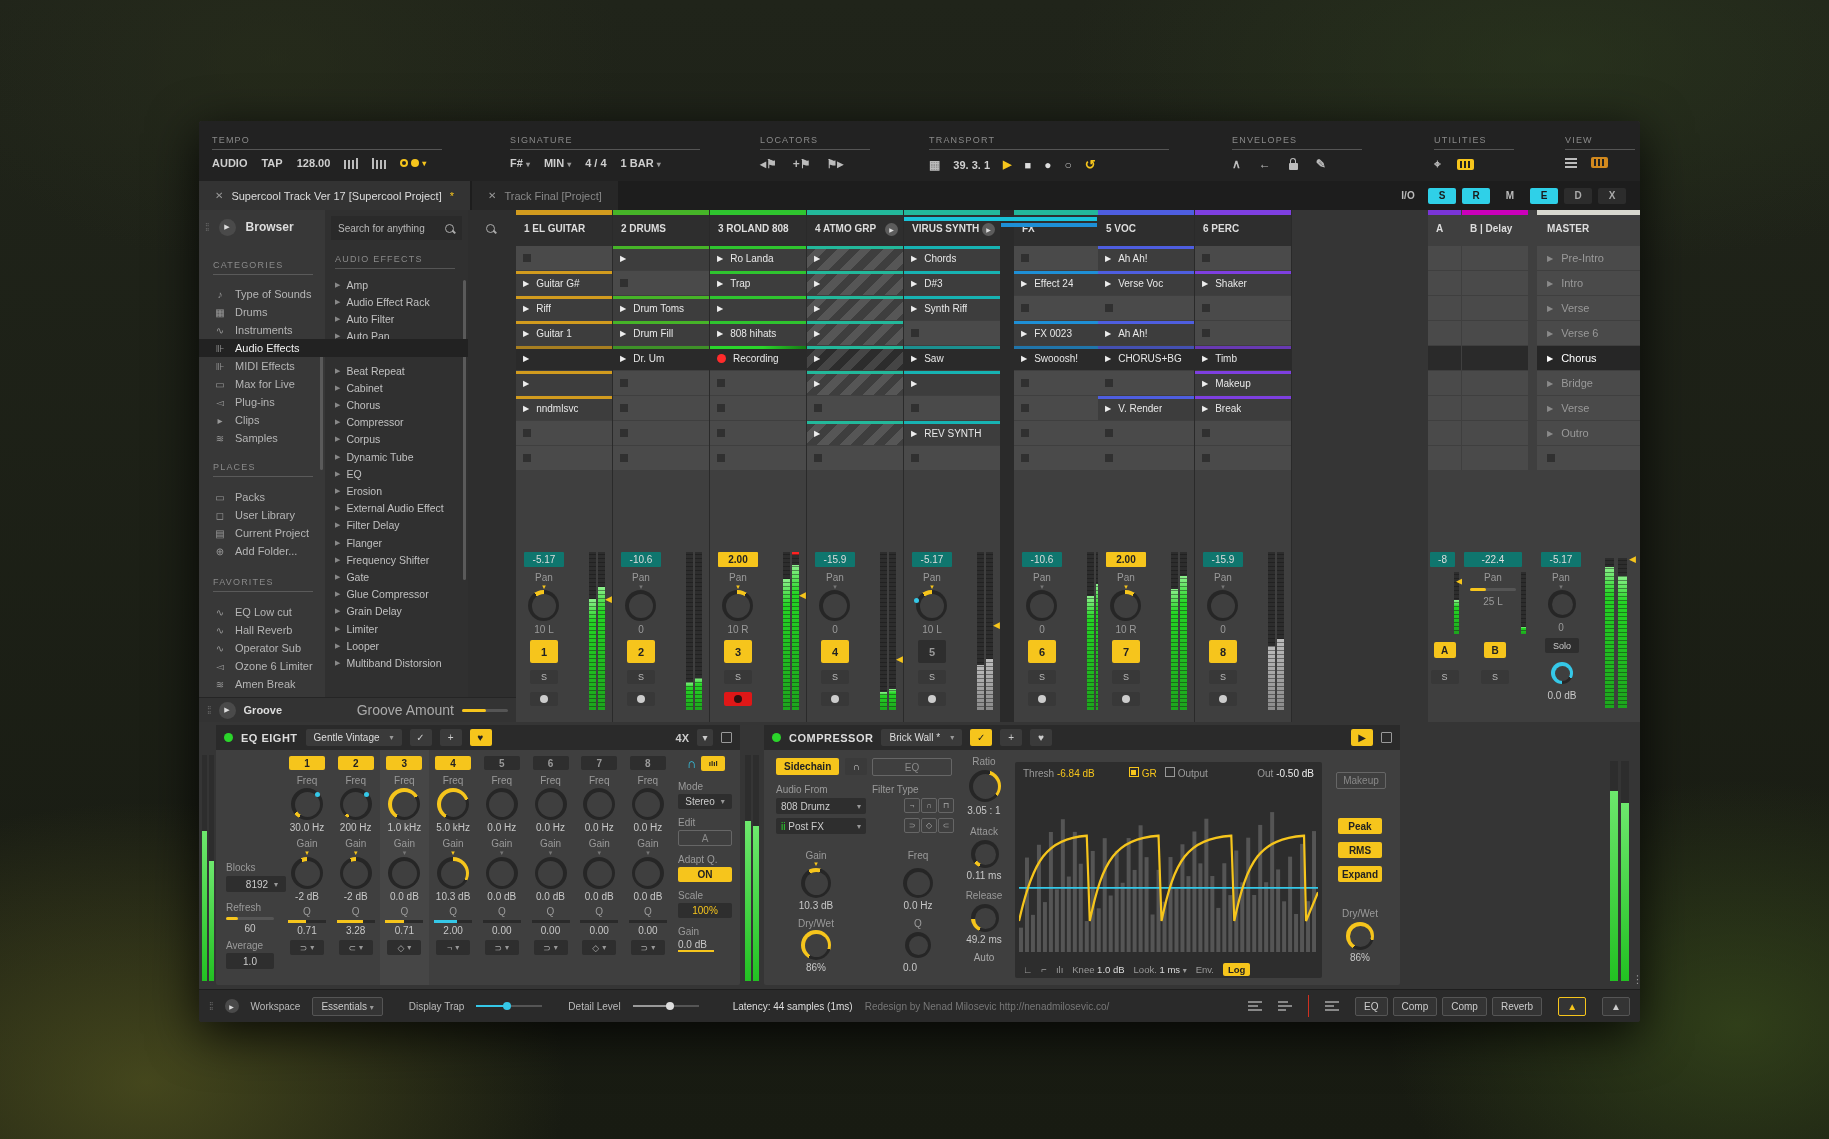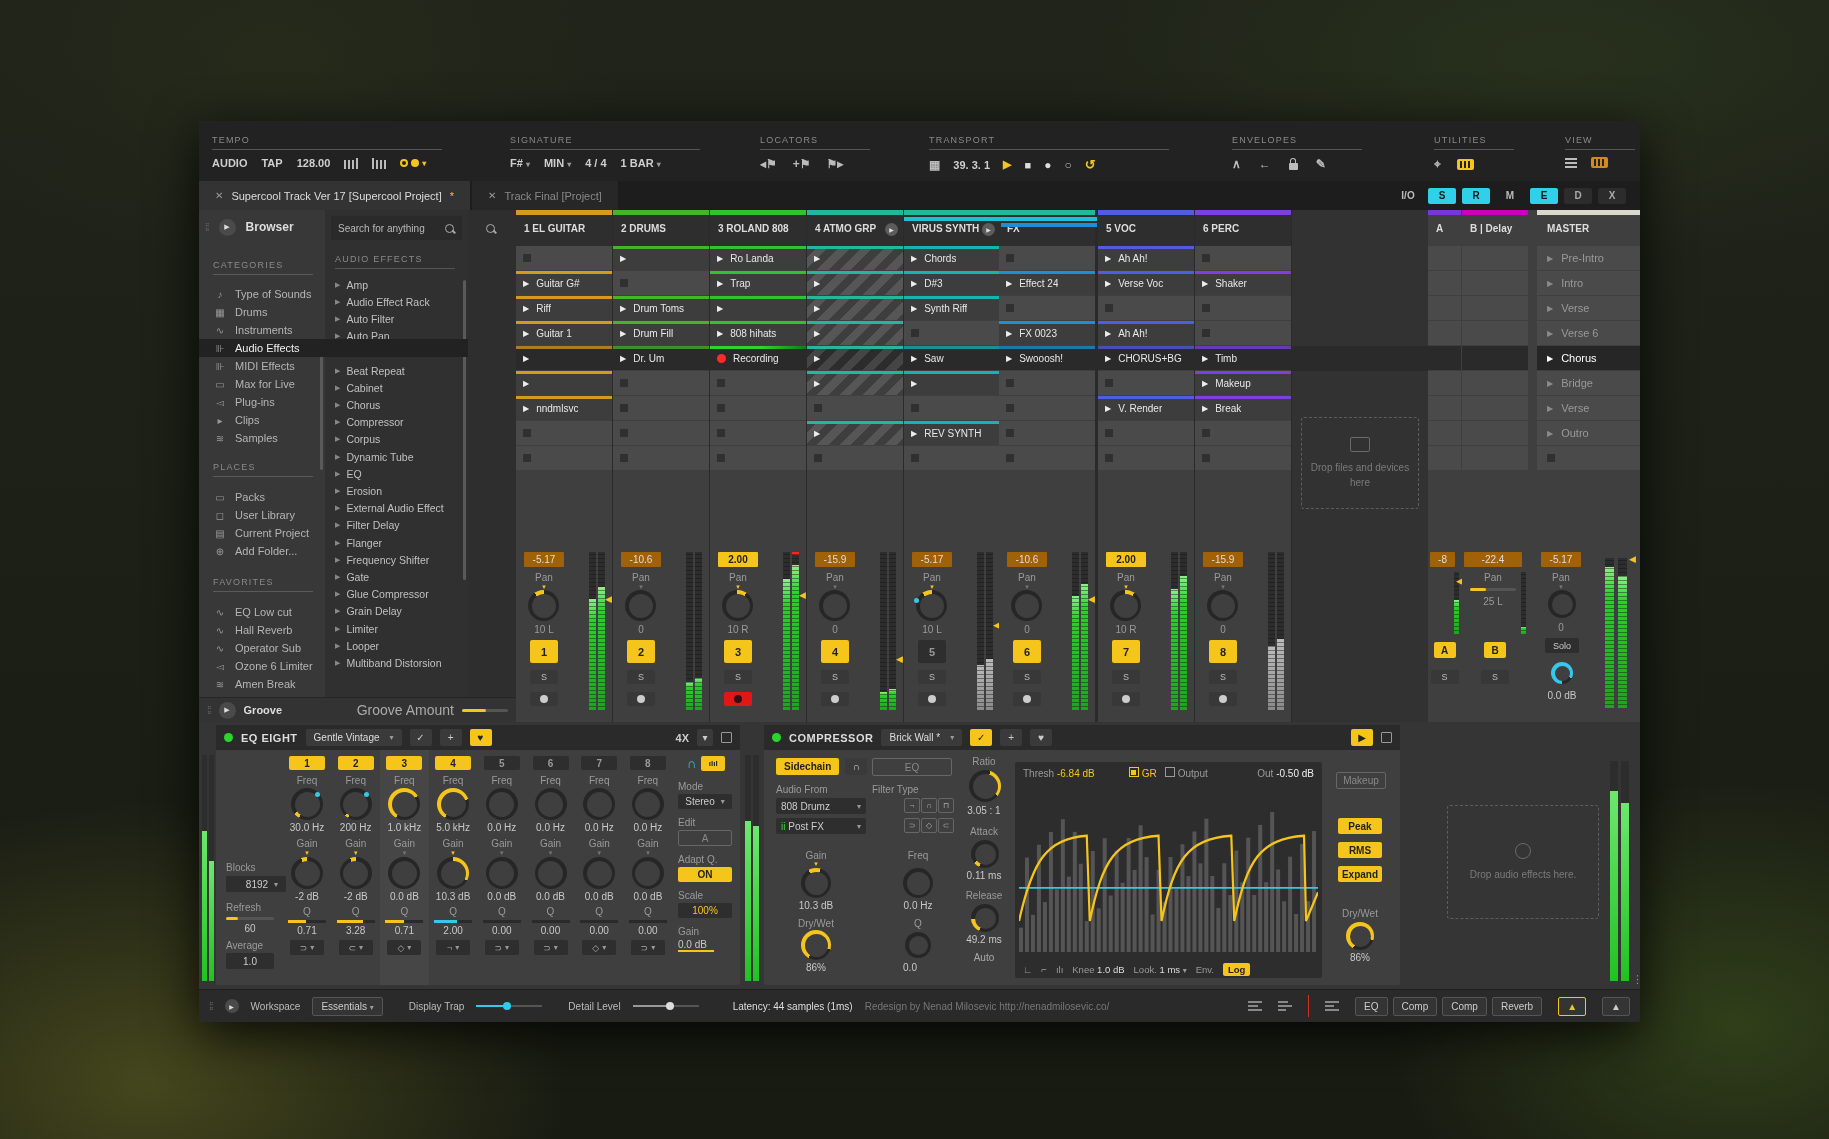--- a/index.html
+++ b/index.html
@@ -81,21 +81,21 @@
   .slot.clip{background:#3d3d3d;}
   .slot .tri{color:#eee;font-size:8px;flex:none;}
   .slot .cn{color:#e8e8e8;font-size:10px;white-space:nowrap;overflow:hidden;}
   .slot .ctop{position:absolute;left:0;top:0;width:96px;height:3px;}
   .slot.hatch{background:repeating-linear-gradient(135deg,#3e3e3e 0 8px,#565656 8px 16px);}
   .slot.selrow{background:#2a2a2a;}
   .slot.hatch.selrow{background:repeating-linear-gradient(135deg,#2c2c2c 0 8px,#454545 8px 16px);}
   .recdot{width:9px;height:9px;border-radius:50%;background:#ff2b2b;flex:none;}
   
   .strip{position:absolute;left:0;top:342px;width:96px;height:170px;}
-  .vbadge{position:absolute;left:8px;top:0;width:40px;height:15px;background:#a16207;color:#ddd;font-size:10px;display:flex;align-items:center;justify-content:center;border-radius:1px;}
+  .vbadge{position:absolute;left:8px;top:0;width:40px;height:15px;background:#0f766e;color:#ddd;font-size:10px;display:flex;align-items:center;justify-content:center;border-radius:1px;}
   .vbadge.hot{background:#f6c51c;color:#222;font-weight:bold;}
   .panl{position:absolute;left:8px;top:20px;width:40px;text-align:center;color:#9a9a9a;font-size:10px;}
   .kmark{position:absolute;font-size:7px;left:8px;top:31px;width:40px;text-align:center;color:#777;}
   .kmark.y{color:#f6c51c;}
   .knob{position:absolute;border-radius:50%;background:conic-gradient(from var(--a0,0deg),var(--ac,#f6c51c) 0 var(--a1,0deg),#262626 var(--a1,0deg) 360deg);}
   .knob:after{content:"";position:absolute;inset:3.5px;border-radius:50%;background:var(--hole,#3f3f3f);}
   .autodot{position:absolute;width:5px;height:5px;border-radius:50%;background:#35c8e8;z-index:2;}
   .panv{position:absolute;left:8px;top:72px;width:40px;text-align:center;color:#9a9a9a;font-size:10px;}
   .numbtn{position:absolute;left:14px;top:88px;width:28px;height:23px;background:#f6c51c;color:#222;font-weight:bold;font-size:11px;display:flex;align-items:center;justify-content:center;border-radius:2px;}
   .numbtn.off{background:#2e2e2e;color:#999;}
@@ -792,21 +792,21 @@
             <i style="height:28.8%"></i>
             <div class="seg"></div>
           </div>
           <div class="meter dim" style="right: 7px;">
             <i style="height:32%"></i>
             <div class="seg"></div>
           </div>
           <div class="oarrow" style="right: 0px; top: 67.5px;">◀</div>
         </div>
       </div>
-      <div class="tcol" style="left: 483px;">
+      <div class="tcol" style="left: 498px;">
         <div class="thead">
           <div class="cbar" style="background: rgb(35, 184, 155);"></div>
           <div class="tname">FX</div>
         </div>
         <div class="slot " style="top: 36px;">
           <div class="sq"></div>
         </div>
         <div class="slot clip" style="top: 61px;">
           <div class="ctop" style="background: rgb(30, 143, 214); opacity: 1;"></div>
           <div class="tri">▶</div>
@@ -980,27 +980,20 @@
           <div class="meter dim" style="right: 7px;">
             <i style="height:45%"></i>
             <div class="seg"></div>
           </div>
         </div>
       </div>
       <div style="position: absolute; left: 388px; top: 7px; width: 193px; height: 4px; background: rgb(25, 194, 216);"></div>
       <div style="position: absolute; left: 485px; top: 13px; width: 96px; height: 4px; background: rgb(30, 143, 214);"></div>
     </div>
 
-  <div id="dropcol">
-    <div style="position:absolute;left:0;top:136px;width:136px;height:25px;background:#2a2a2a;"></div>
-    <div class="dashbox" style="left:9px;top:207px;width:116px;height:90px;">
-      <span class="dicon"></span>
-      <span>Drop files and devices here</span>
-    </div>
-  </div>
 
   <div id="returns">
       <div class="rcol" style="left: 0px; width: 33px;">
         <div class="rbar" style="background: rgb(122, 53, 216);"></div>
         <div class="rhead" style="left: 8px;">A</div>
         <div class="rslot" style="top: 36px; left: 0px; width: 33px;"></div>
         <div class="rslot" style="top: 61px; left: 0px; width: 33px;"></div>
         <div class="rslot" style="top: 86px; left: 0px; width: 33px;"></div>
         <div class="rslot" style="top: 111px; left: 0px; width: 33px;"></div>
         <div class="rslot selrow" style="top: 136px; left: 0px; width: 33px;"></div>
@@ -1452,24 +1445,20 @@
         <div class="obox" style="position: absolute; left: 572px; top: 22px; width: 48px; height: 15px;">Makeup</div>
         <div class="ylbadge" style="position: absolute; left: 574px; top: 68px; width: 44px; height: 16px; font-size: 10px;">Peak</div>
         <div class="ylbadge" style="position: absolute; left: 574px; top: 92px; width: 44px; height: 16px; font-size: 10px;">RMS</div>
         <div class="ylbadge" style="position: absolute; left: 574px; top: 116px; width: 44px; height: 16px; font-size: 10px;">Expand</div>
         <div class="klabel" style="position: absolute; left: 572px; top: 158px; width: 48px;">Dry/Wet</div>
         <div class="knob" style="left: 582px; top: 172px; width: 28px; height: 28px; --a0: 210deg; --a1: 258deg;"></div>
         <div class="kval" style="position: absolute; left: 568px; top: 202px; width: 56px;">86%</div>
       </div>
   </div>
 
-  <div class="dashbox" style="left:1248px;top:684px;width:150px;height:112px;">
-    <span class="dicon" style="border-radius:50%;width:14px;height:14px;"></span>
-    <span>Drop audio effects here.</span>
-  </div>
   <div class="vmeter-thin" style="left:1411px;top:640px;height:220px;width:8px;">
       <i style="width:8px;height:190px"></i>
     </div>
   <div class="vmeter-thin" style="left:1422px;top:640px;height:220px;width:8px;">
       <i style="width:8px;height:178px"></i>
     </div>
   <div style="position:absolute;left:1433px;top:852px;color:#999;font-size:11px;">⋮</div>
 
   <div id="statusbar">
     <span class="dots">⁞⁞</span>

